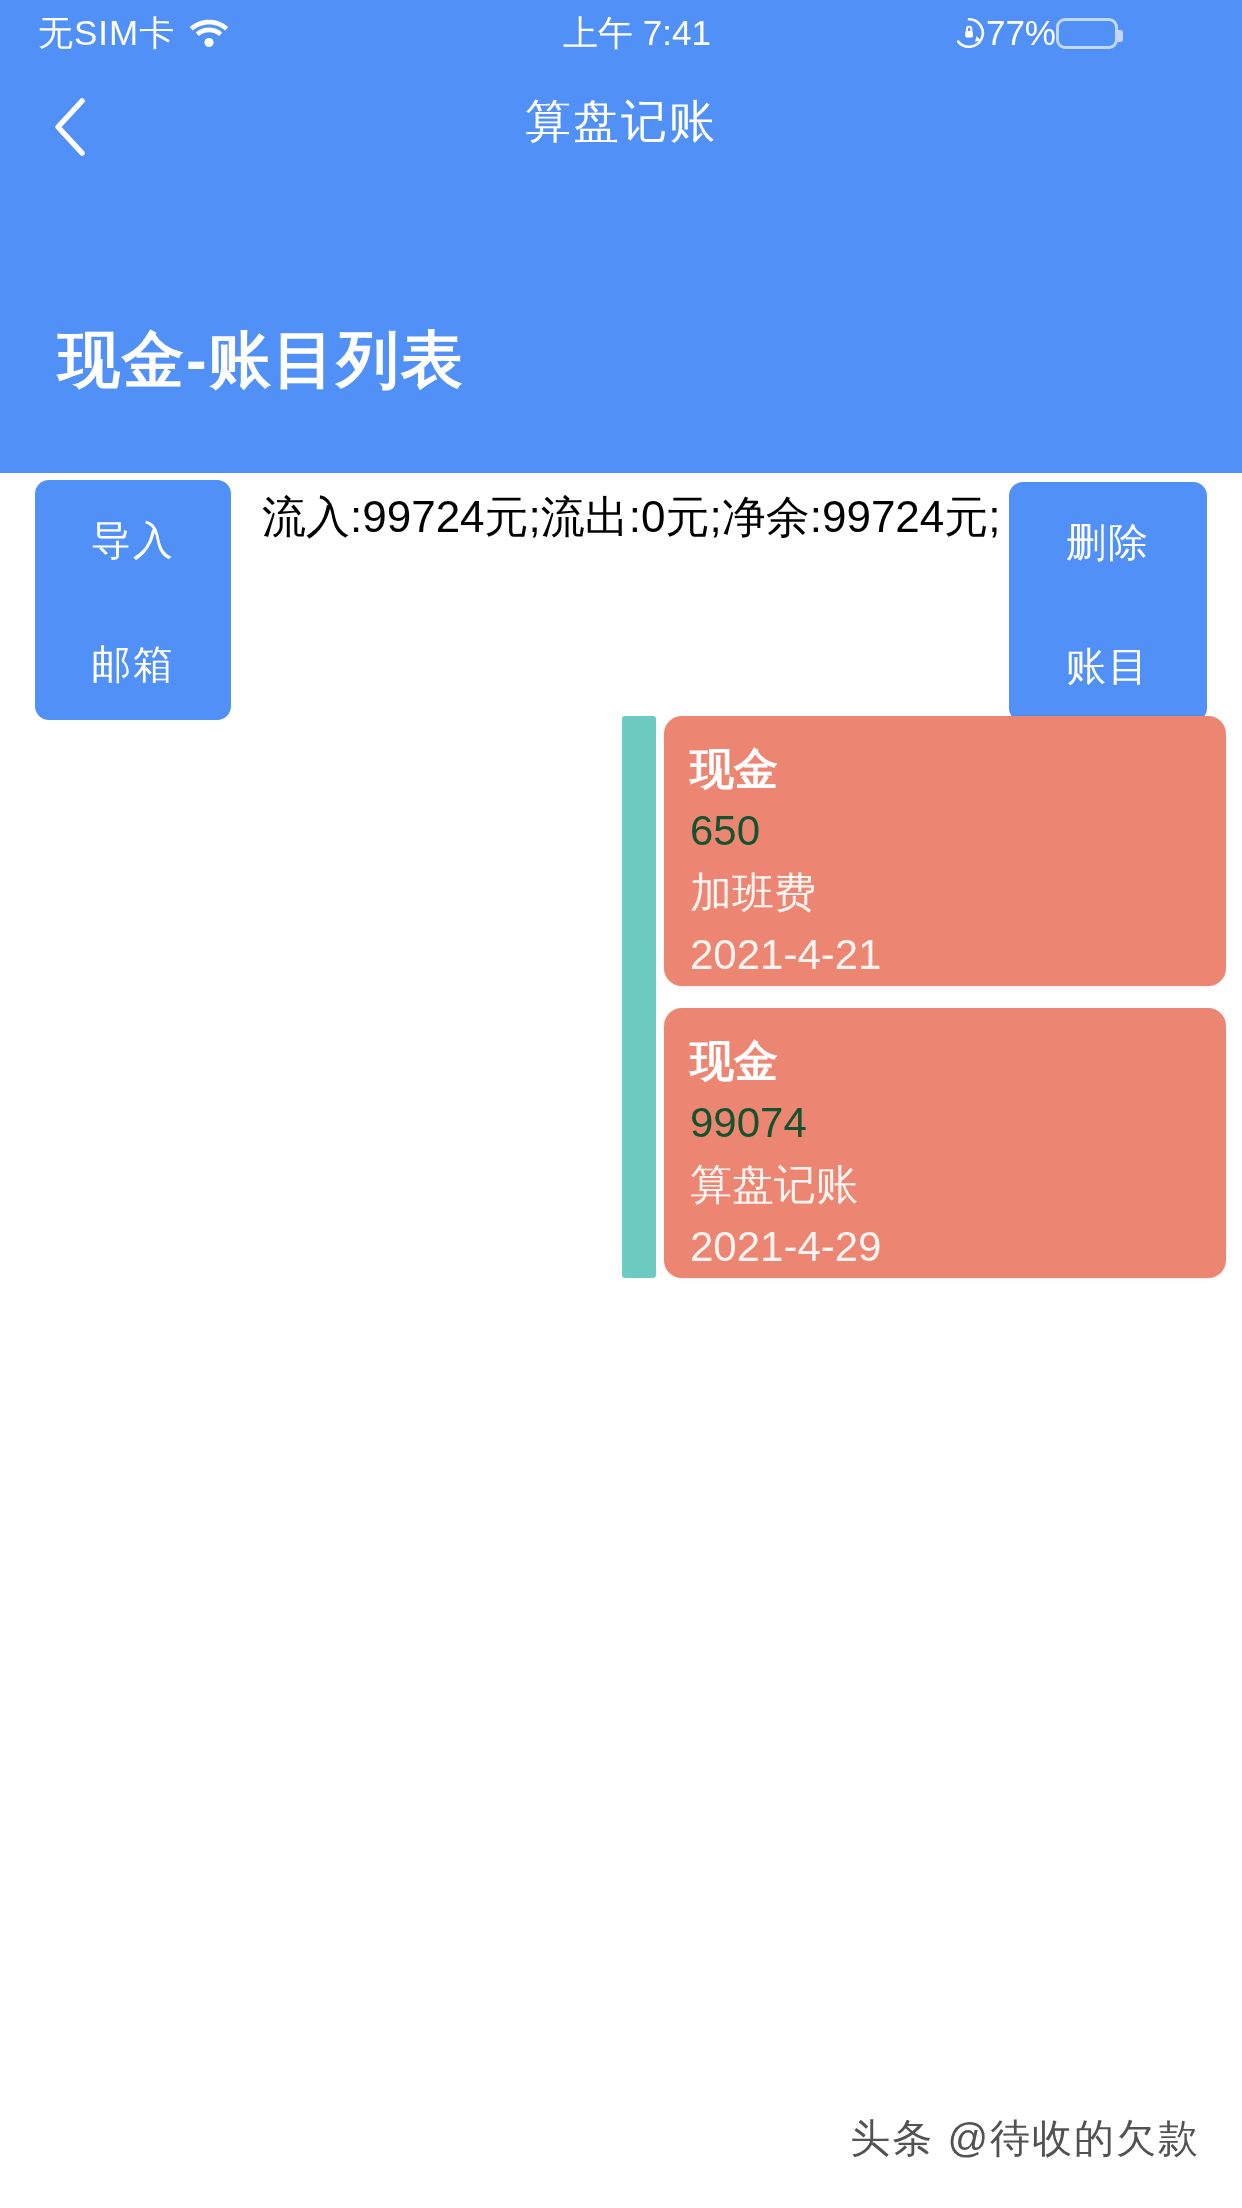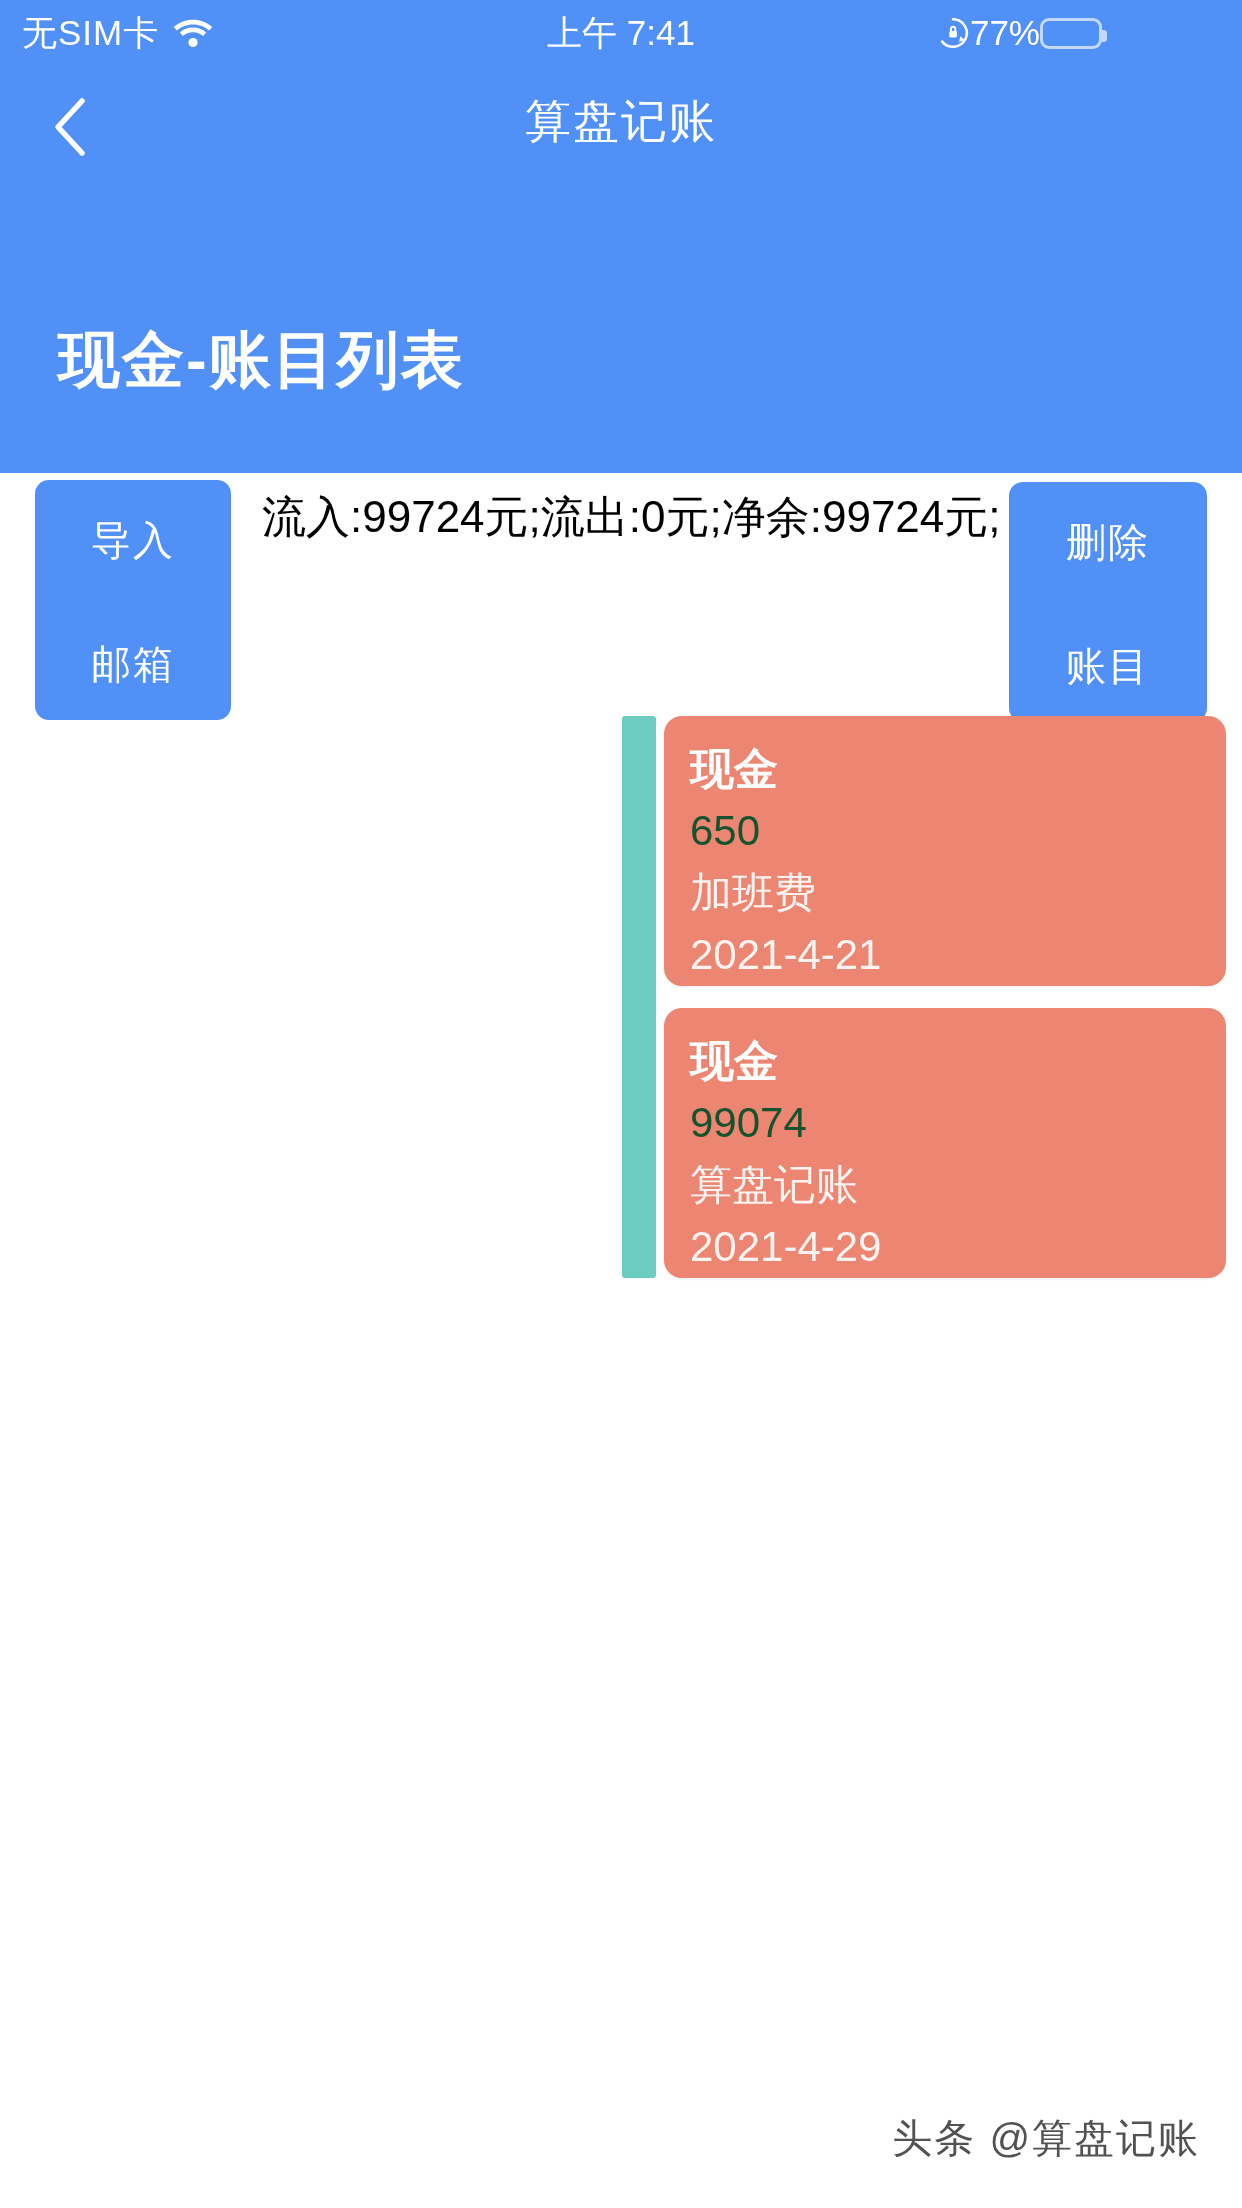--- a/index.html
+++ b/index.html
@@ -13,21 +13,21 @@
   #screen { position:relative; width:1242px; height:2208px; background:#fff; }
 
   
   .header-blue {
     position:absolute; left:0; top:0; width:1242px; height:473px;
     background:#5190f6;
   }
 
   
   .statusbar {
-    position:absolute; left:0; top:0; width:1124px; height:66px;
+    position:absolute; left:16px; top:0; width:1124px; height:66px;
     color:#ffffff;
   }
   .sb-left {
     position:absolute; left:22px; top:7px;
     display:flex; align-items:center; gap:14px;
   }
   .sb-carrier { font-size:35px; letter-spacing:1px; line-height:52px; white-space:nowrap; }
   .wifi-icon { display:block; width:40px; height:30px; }
   .sb-time {
     position:absolute; left:0; top:7px; width:1242px;
@@ -192,15 +192,15 @@
       <div class="card">
         <div class="card-title">现金</div>
         <div class="card-amount">99074</div>
         <div class="card-note">算盘记账</div>
         <div class="card-date">2021-4-29</div>
       </div>
 
     </div>
   </div>
 
-  <div class="watermark">头条 @算盘记账</div>
+  <div class="watermark">头条 @待收的欠款</div>
 
 </div>
 
 </body></html>

